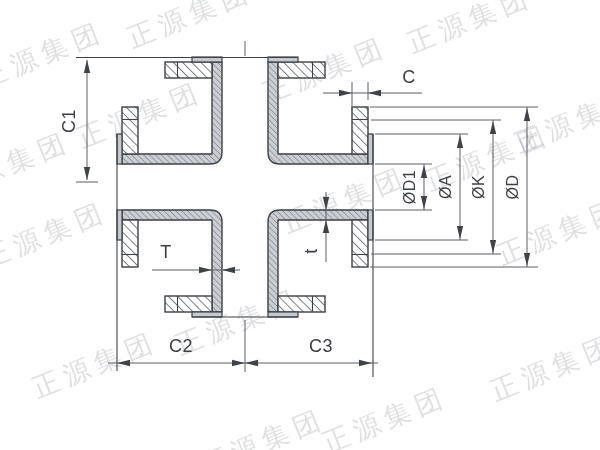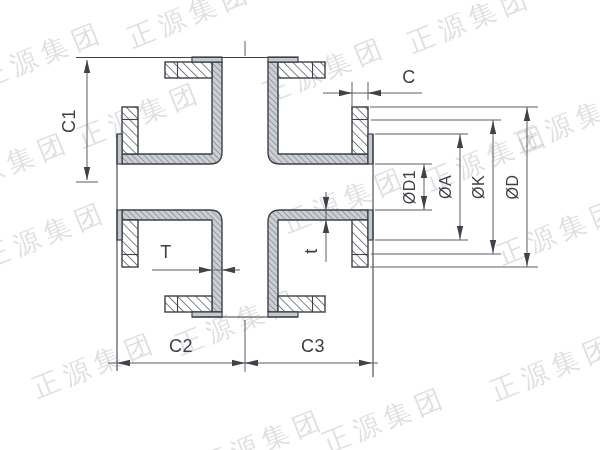--- a/index.html
+++ b/index.html
@@ -149,19 +149,19 @@
         <polygon points="527.0,108.0 523.8,121.0 530.2,121.0" fill="#3f4248"></polygon>
         <polygon points="527.0,266.0 530.2,253.0 523.8,253.0" fill="#3f4248"></polygon>
       </g>
     </svg>
 
   <div class="dim-label rot" style="left:69px;top:121px">C1</div>
   <div class="dim-label" style="left:409px;top:77px">C</div>
   <div class="dim-label" style="left:166px;top:252px">T</div>
   <div class="dim-label rot" style="left:311px;top:251px">t</div>
   <div class="dim-label" style="left:181px;top:346px">C2</div>
-  <div class="dim-label" style="left:313px;top:346px">C3</div>
+  <div class="dim-label" style="left:321px;top:346px">C3</div>
   <div class="dim-label rot dia" style="left:410px;top:187px">ØD1</div>
   <div class="dim-label rot dia" style="left:446px;top:187px">ØA</div>
   <div class="dim-label rot dia" style="left:479px;top:187px">ØK</div>
   <div class="dim-label rot dia" style="left:513px;top:187px">ØD</div>
 
 </div>
 
 </body></html>

